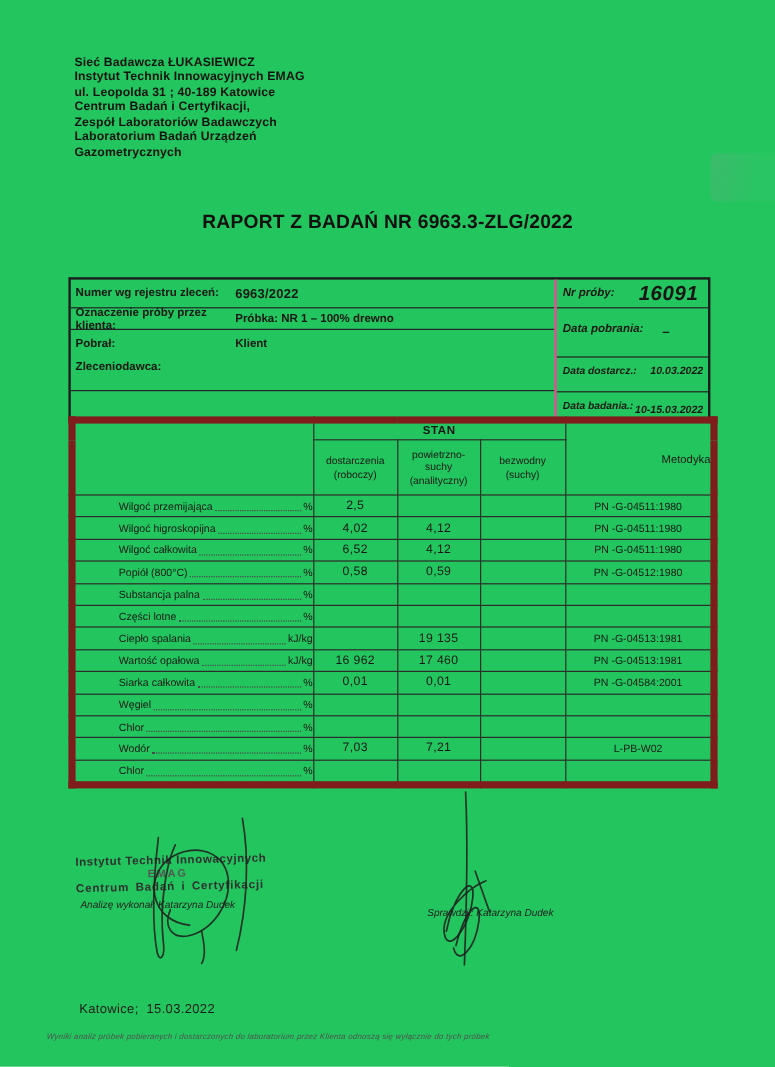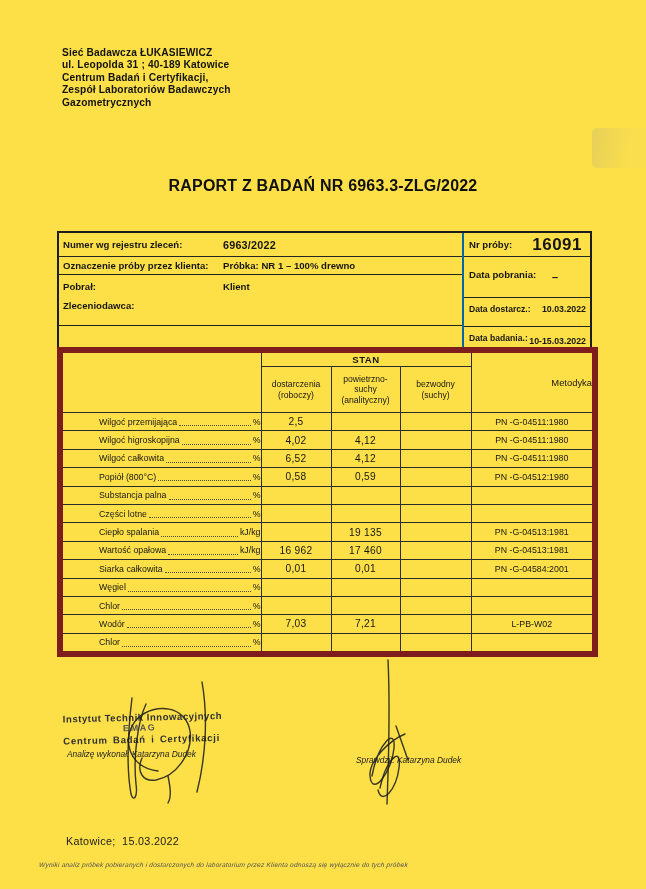--- a/index.html
+++ b/index.html
@@ -1,40 +1,40 @@
 <!DOCTYPE html>
 <html><head>
 <meta charset="utf-8">
 <style>
   html,body { margin:0; padding:0; background:#e8e8e8; }
   .page {
     position:relative; width:646px; height:889px; margin:0 auto;
-    background:#fde047; overflow:hidden;
+    background:#22c55e; overflow:hidden;
     font-family:"Liberation Sans", sans-serif; color:#161616;
   }
   
   .address { position:absolute; left:62px; top:47px; font-weight:bold;
     font-size:10.2px; line-height:12.45px; letter-spacing:0.15px; color:#121212; }
   
   .smudge { position:absolute; right:0px; top:128px; width:54px; height:40px;
     background:linear-gradient(100deg, rgba(150,150,150,0.22), rgba(190,190,190,0.05) 70%);
     border-radius:5px 0 0 5px; }
   
   .title { position:absolute; top:177px; left:0; width:100%; text-align:center;
     font-weight:bold; font-size:16px; letter-spacing:0.2px; color:#101010; }
 
   
   .info { position:absolute; left:57px; top:231px; width:535px; box-sizing:border-box;
     border:2px solid #1d1d1d; display:flex; }
   .info-left { width:403px; flex:none; }
-  .info-right { flex:1; border-left:2px solid #0369a1; box-sizing:border-box; }
+  .info-right { flex:1; border-left:2px solid #ec4899; box-sizing:border-box;font-style:italic; }
   .i-row { display:flex; align-items:center; box-sizing:border-box;
     border-bottom:1px solid #242424; padding-left:4px; }
   .i-row.last { border-bottom:none; }
-  .i-label { width:160px; flex:none; font-weight:bold; font-size:9.6px; }
+  .i-label { width:133px; flex:none; font-weight:bold; font-size:9.6px; }
   .i-value { font-weight:bold; font-size:9.6px; }
   .i-value.big { font-size:10.8px; letter-spacing:0.2px; }
   .r-row { box-sizing:border-box; border-bottom:1px solid #242424;
     display:flex; align-items:center; padding:0 4px 0 5px; }
   .r-row.last { border-bottom:none; }
   .r-label { font-weight:bold; font-size:8.6px; flex:none; }
   .r-label.lg { font-size:9.6px; }
   .nr-value { margin-left:auto; font-weight:bold; font-size:17px; letter-spacing:0.5px; padding-right:4px; }
   .dash-value { margin-left:auto; margin-right:28px; font-weight:bold; font-size:11px; }
   .r-value { margin-left:auto; font-weight:bold; font-size:8.8px; white-space:nowrap; }
@@ -79,23 +79,25 @@
   .disclaimer { position:absolute; left:39px; top:861px; font-size:6.6px;
     font-style:italic; color:#515151; letter-spacing:0.2px; transform:skewX(-6deg); white-space:nowrap; }
 </style>
 </head>
 <body>
 
 <div class="page">
 
   <div class="address">
     <div>Sieć Badawcza ŁUKASIEWICZ</div>
+    <div>Instytut Technik Innowacyjnych EMAG</div>
     <div>ul. Leopolda 31 ; 40-189 Katowice</div>
     <div>Centrum Badań i Certyfikacji,</div>
     <div>Zespół Laboratoriów Badawczych</div>
+    <div>Laboratorium Badań Urządzeń</div>
     <div>Gazometrycznych</div>
   </div>
 
   <div class="smudge"></div>
 
   <div class="title">RAPORT Z BADAŃ NR 6963.3-ZLG/2022</div>
 
   <div class="info">
     <div class="info-left">
       <div class="i-row" style="height:24px">

